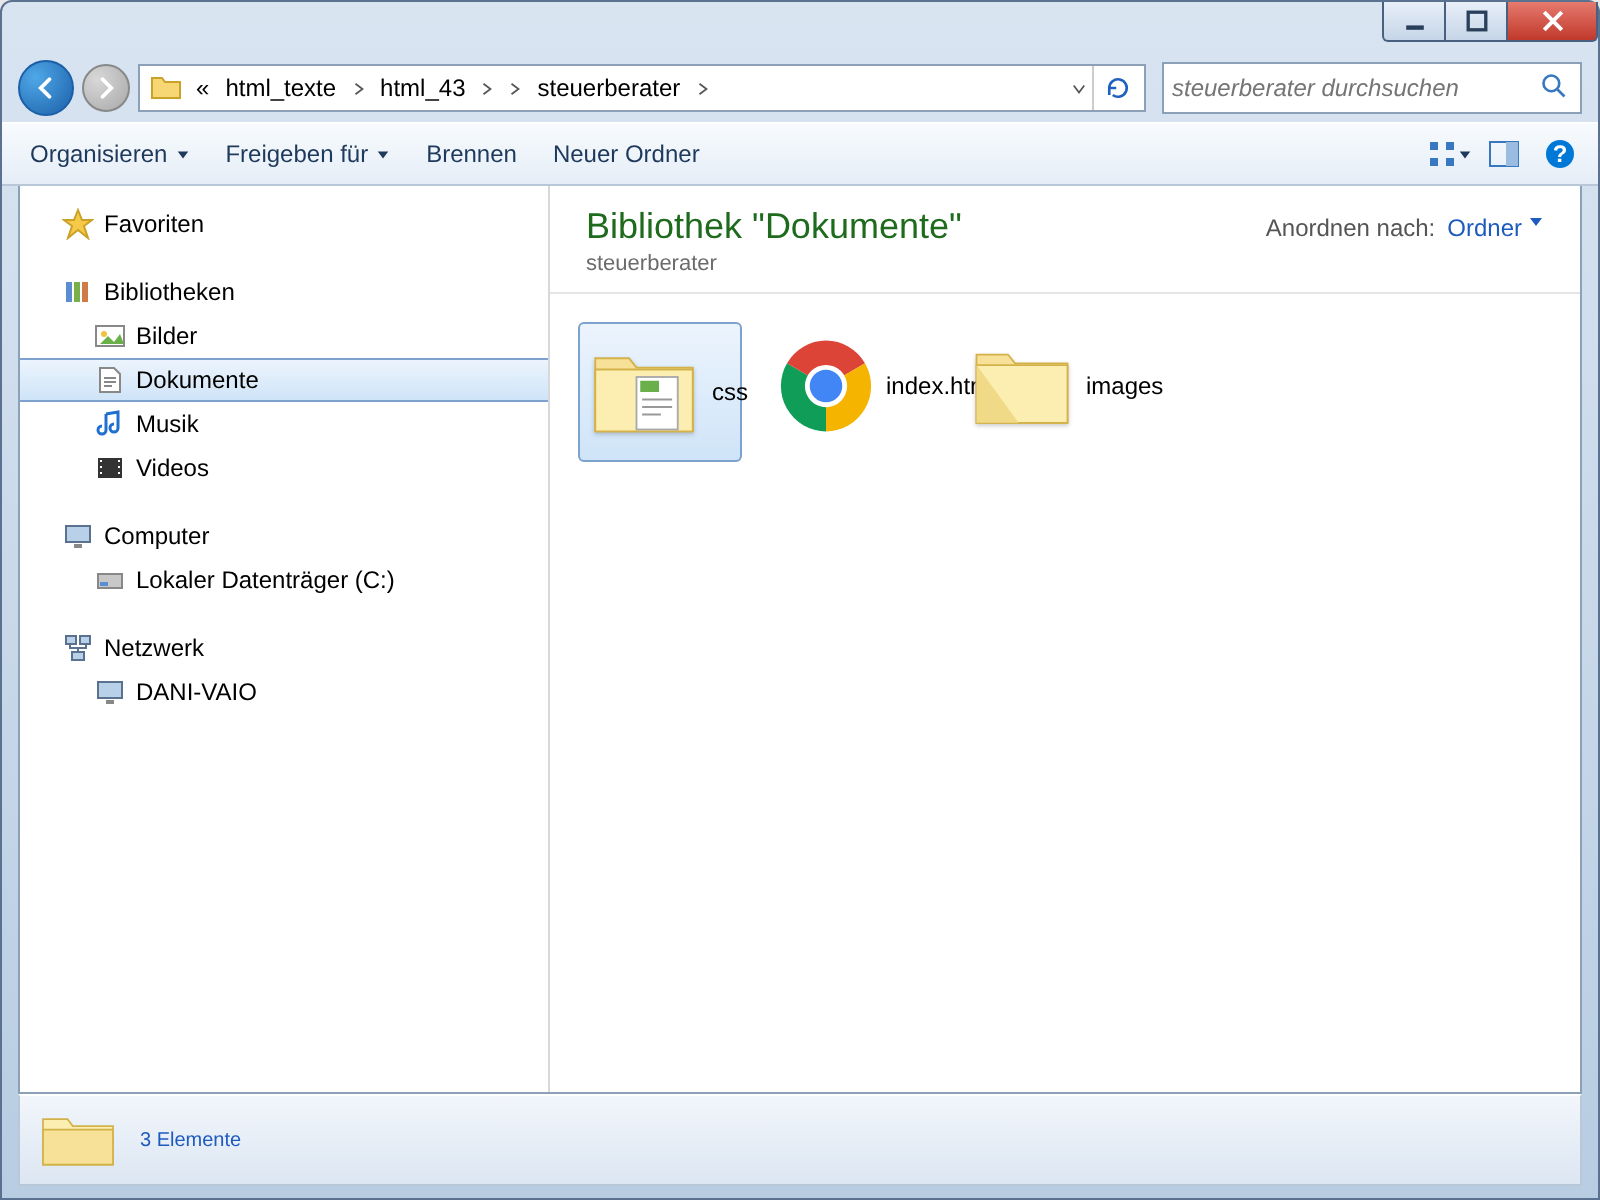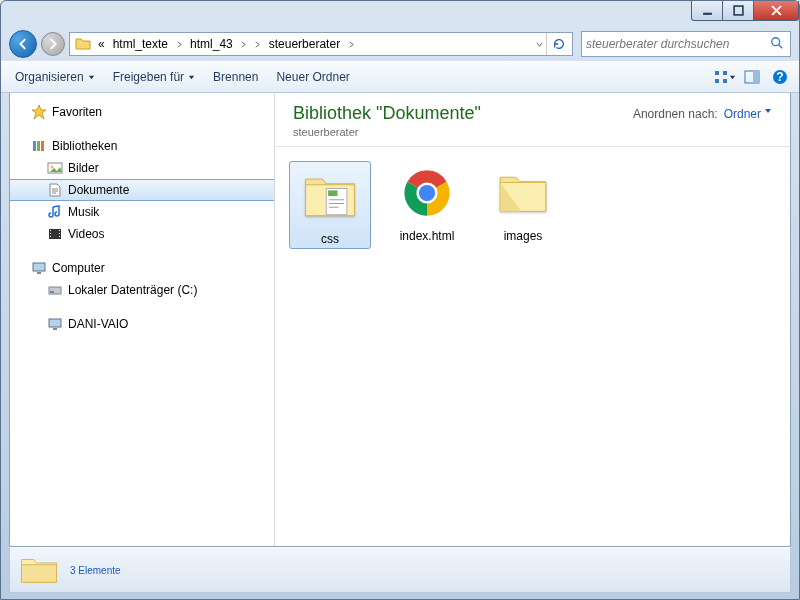--- a/index.html
+++ b/index.html
@@ -48,21 +48,21 @@
 .tree-icon { width: 18px; height: 18px; display: flex; align-items: center; justify-content: center; }
 
 .content { flex: 1; display: flex; flex-direction: column; }
 .content-header { padding: 10px 18px 8px; border-bottom: 1px solid #e5e5e5; display: flex; align-items: flex-start; }
 .lib-title { color: #1e6b1e; font-size: 18px; font-weight: normal; }
 .lib-sub { color: #6b6b6b; font-size: 11px; margin-top: 2px; }
 .arrange { margin-left: auto; color: #555; font-size: 11px; display: flex; align-items: center; gap: 6px; padding-top: 4px; }
 .arrange .val { color: #1e5bbf; display: flex; gap: 3px; }
 
 .items { flex: 1; padding: 14px; display: flex; gap: 16px; align-items: flex-start; }
-.item { width: 80px; display: flex; flex-direction: column; align-items: center; gap: 4px; text-align: center; }
+.item { width: 80px; display: flex; flex-direction: row; align-items: center; gap: 4px; text-align: center; }
 .item.selected { background: linear-gradient(to bottom, #ecf4fd, #cfe4f8); border: 1px solid #7da2ce; border-radius: 3px; padding: 2px; width: 82px; }
 .item-icon { width: 64px; height: 64px; display: flex; align-items: center; justify-content: center; }
 .item-label { color: #000; font-size: 12px; }
 
 .statusbar { height: 46px; background: linear-gradient(to bottom, #f2f6fb, #dce6f2); margin: 0 8px 6px 8px; border: 1px solid #b8c8d8; border-top: 1px solid #fff; display: flex; align-items: center; padding: 0 8px; gap: 10px; }
 .status-icon { width: 42px; height: 38px; }
 .status-text { color: #1e5bbf; font-size: 10px; }
 
 .folder-svg { filter: drop-shadow(0 1px 1px rgba(0,0,0,0.2)); }
 </style>
@@ -283,20 +283,31 @@
           <span class="tree-icon">
               <svg viewBox="0 0 16 16" width="16">
                 <rect x="2" y="5" width="12" height="7" fill="#c8c8c8" stroke="#888"></rect>
                 <rect x="3" y="9" width="4" height="2" fill="#5b8dd0"></rect>
               </svg>
             </span>
           <span>Lokaler Datenträger (C:)</span>
         </div>
       </div>
       <div class="tree-group">
+        <div class="tree-item">
+          <span class="tree-icon">
+              <svg viewBox="0 0 16 16" width="16">
+                <rect x="2" y="2" width="5" height="4" fill="#b8d0e8" stroke="#5a7290"></rect>
+                <rect x="9" y="2" width="5" height="4" fill="#b8d0e8" stroke="#5a7290"></rect>
+                <rect x="5" y="10" width="6" height="4" fill="#b8d0e8" stroke="#5a7290"></rect>
+                <path d="M4 6 v2 h8 v-2 M8 8 v2" stroke="#5a7290" fill="none"></path>
+              </svg>
+            </span>
+          <span>Netzwerk</span>
+        </div>
         <div class="tree-item child">
           <span class="tree-icon">
               <svg viewBox="0 0 16 16" width="16">
                 <rect x="2" y="3" width="12" height="8" fill="#b8d0e8" stroke="#5a7290"></rect>
                 <rect x="6" y="12" width="4" height="2" fill="#888"></rect>
               </svg>
             </span>
           <span>DANI-VAIO</span>
         </div>
       </div>

